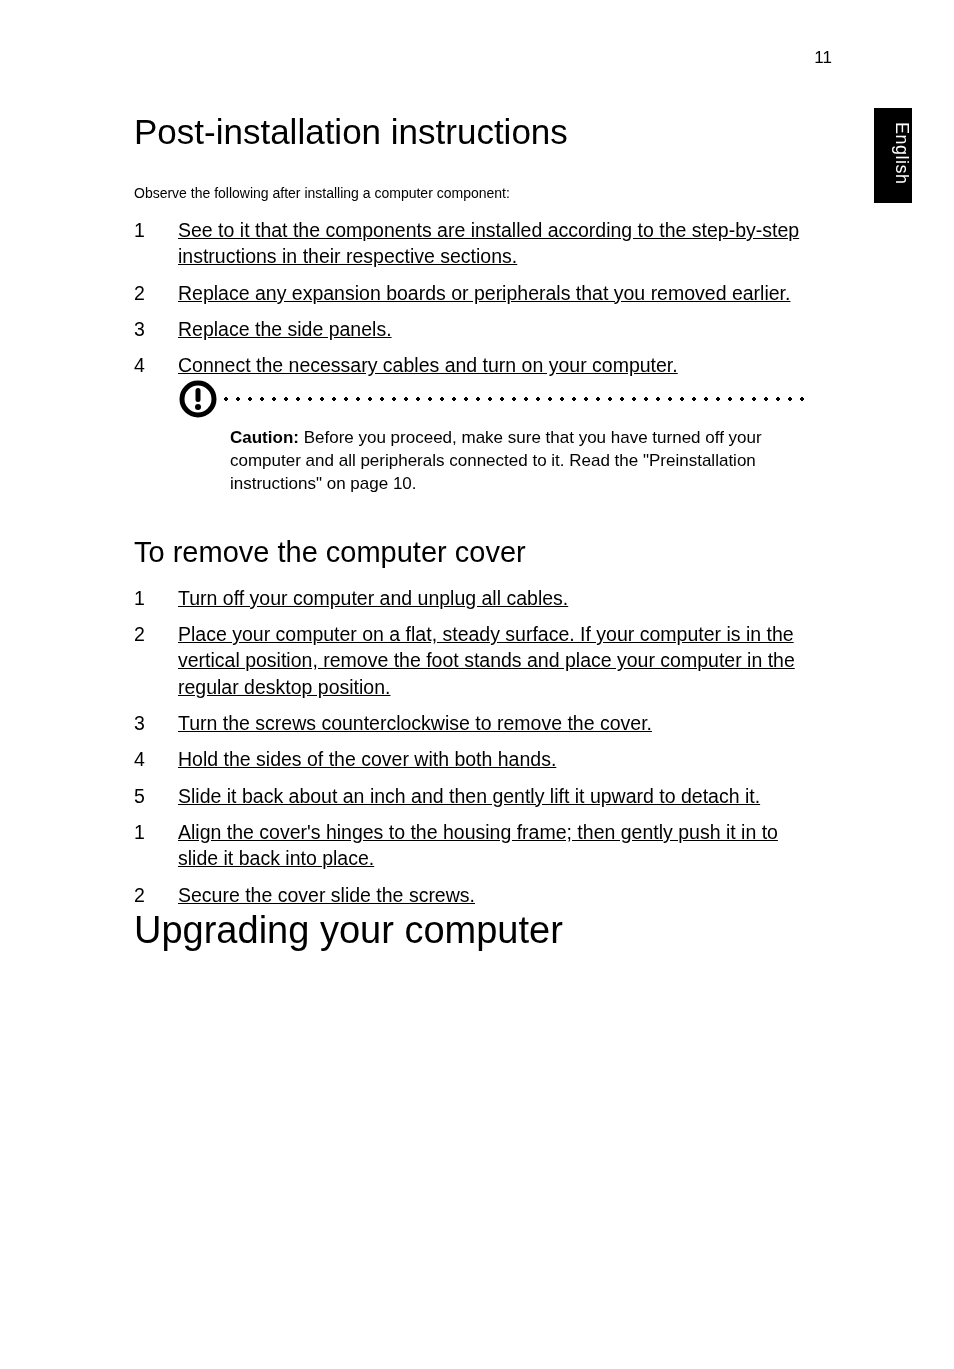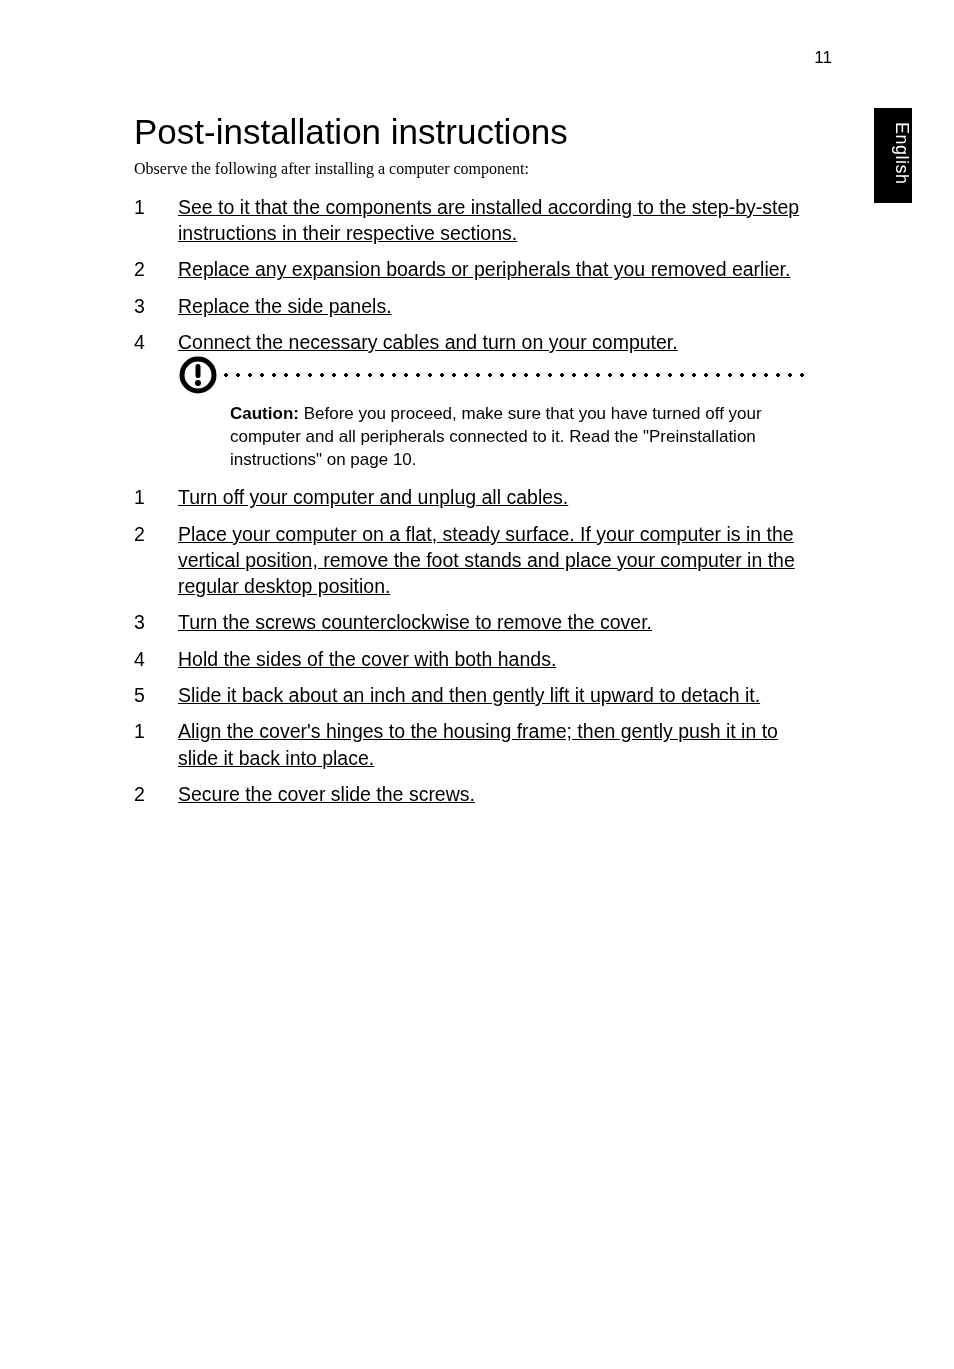--- a/index.html
+++ b/index.html
@@ -33,36 +33,35 @@
   }
   .content {
     position: absolute;
     left: 134px;
     top: 108px;
     width: 670px;
   }
   h1 {
     font-size: 35px;
     font-weight: 400;
-    margin-bottom: 6px;
+    margin-bottom: 32px;
     margin-top: 4px;
     line-height: 1.15;
   }
   h2 {
     font-size: 29px;
     font-weight: 400;
     margin-top: 38px;
     margin-bottom: 16px;
     line-height: 1.15;
   }
   p.body {
-    font-size: 16px;
+    font-size: 14px;
     line-height: 1.35;
     margin-bottom: 14px;
-    font-family: Liberation Serif, serif;
   }
   ol.num-list {
     list-style: none;
     counter-reset: item;
     margin-bottom: 0;
     text-decoration: underline;
   }
   ol.num-list > li {
     counter-increment: item;
     font-size: 19.5px;
@@ -80,21 +79,21 @@
   ol.num-list.tight > li:last-child { margin-bottom: 0; }
   .h1-title {
     font-size: 38px;
     font-weight: 400;
     line-height: 1.1;
     margin-top: 2px;
     margin-bottom: 30px;
   }
   .caution-block {
     margin-left: 44px;
-    margin-bottom: 12px;
+    margin-bottom: 40px;
   }
   .caution-header {
     display: flex;
     align-items: center;
     margin-bottom: 8px;
   }
   .caution-header svg {
     flex: 0 0 auto;
   }
   .caution-dots {
@@ -141,29 +140,31 @@
         <circle cx="20" cy="28" r="3" fill="#000"></circle>
       </svg>
       <div class="caution-dots"></div>
     </div>
     <p class="caution-text">
       <b>Caution:</b><span> Before you proceed, make sure that you have turned off your computer and all peripherals connected to it. Read the "Preinstallation instructions" on page 10.</span>
     </p>
   </div>
 
 
+  <h2>To remove the computer cover</h2>
 
   <ol class="num-list">
     <li>Turn off your computer and unplug all cables.</li>
     <li>Place your computer on a flat, steady surface. If your computer is in the vertical position, remove the foot stands and place your computer in the regular desktop position.</li>
     <li>Turn the screws counterclockwise to remove the cover.</li>
     <li>Hold the sides of the cover with both hands.</li>
     <li>Slide it back about an inch and then gently lift it upward to detach it.</li>
   </ol>
 
 
   <ol class="num-list tight">
     <li>Align the cover's hinges to the housing frame; then gently push it in to slide it back into place.</li>
     <li>Secure the cover slide the screws.</li>
   </ol>
 
+  <div class="h1-title" style="margin-top:2px;">Upgrading your computer</div>
 
 </div>
 
 </body></html>

